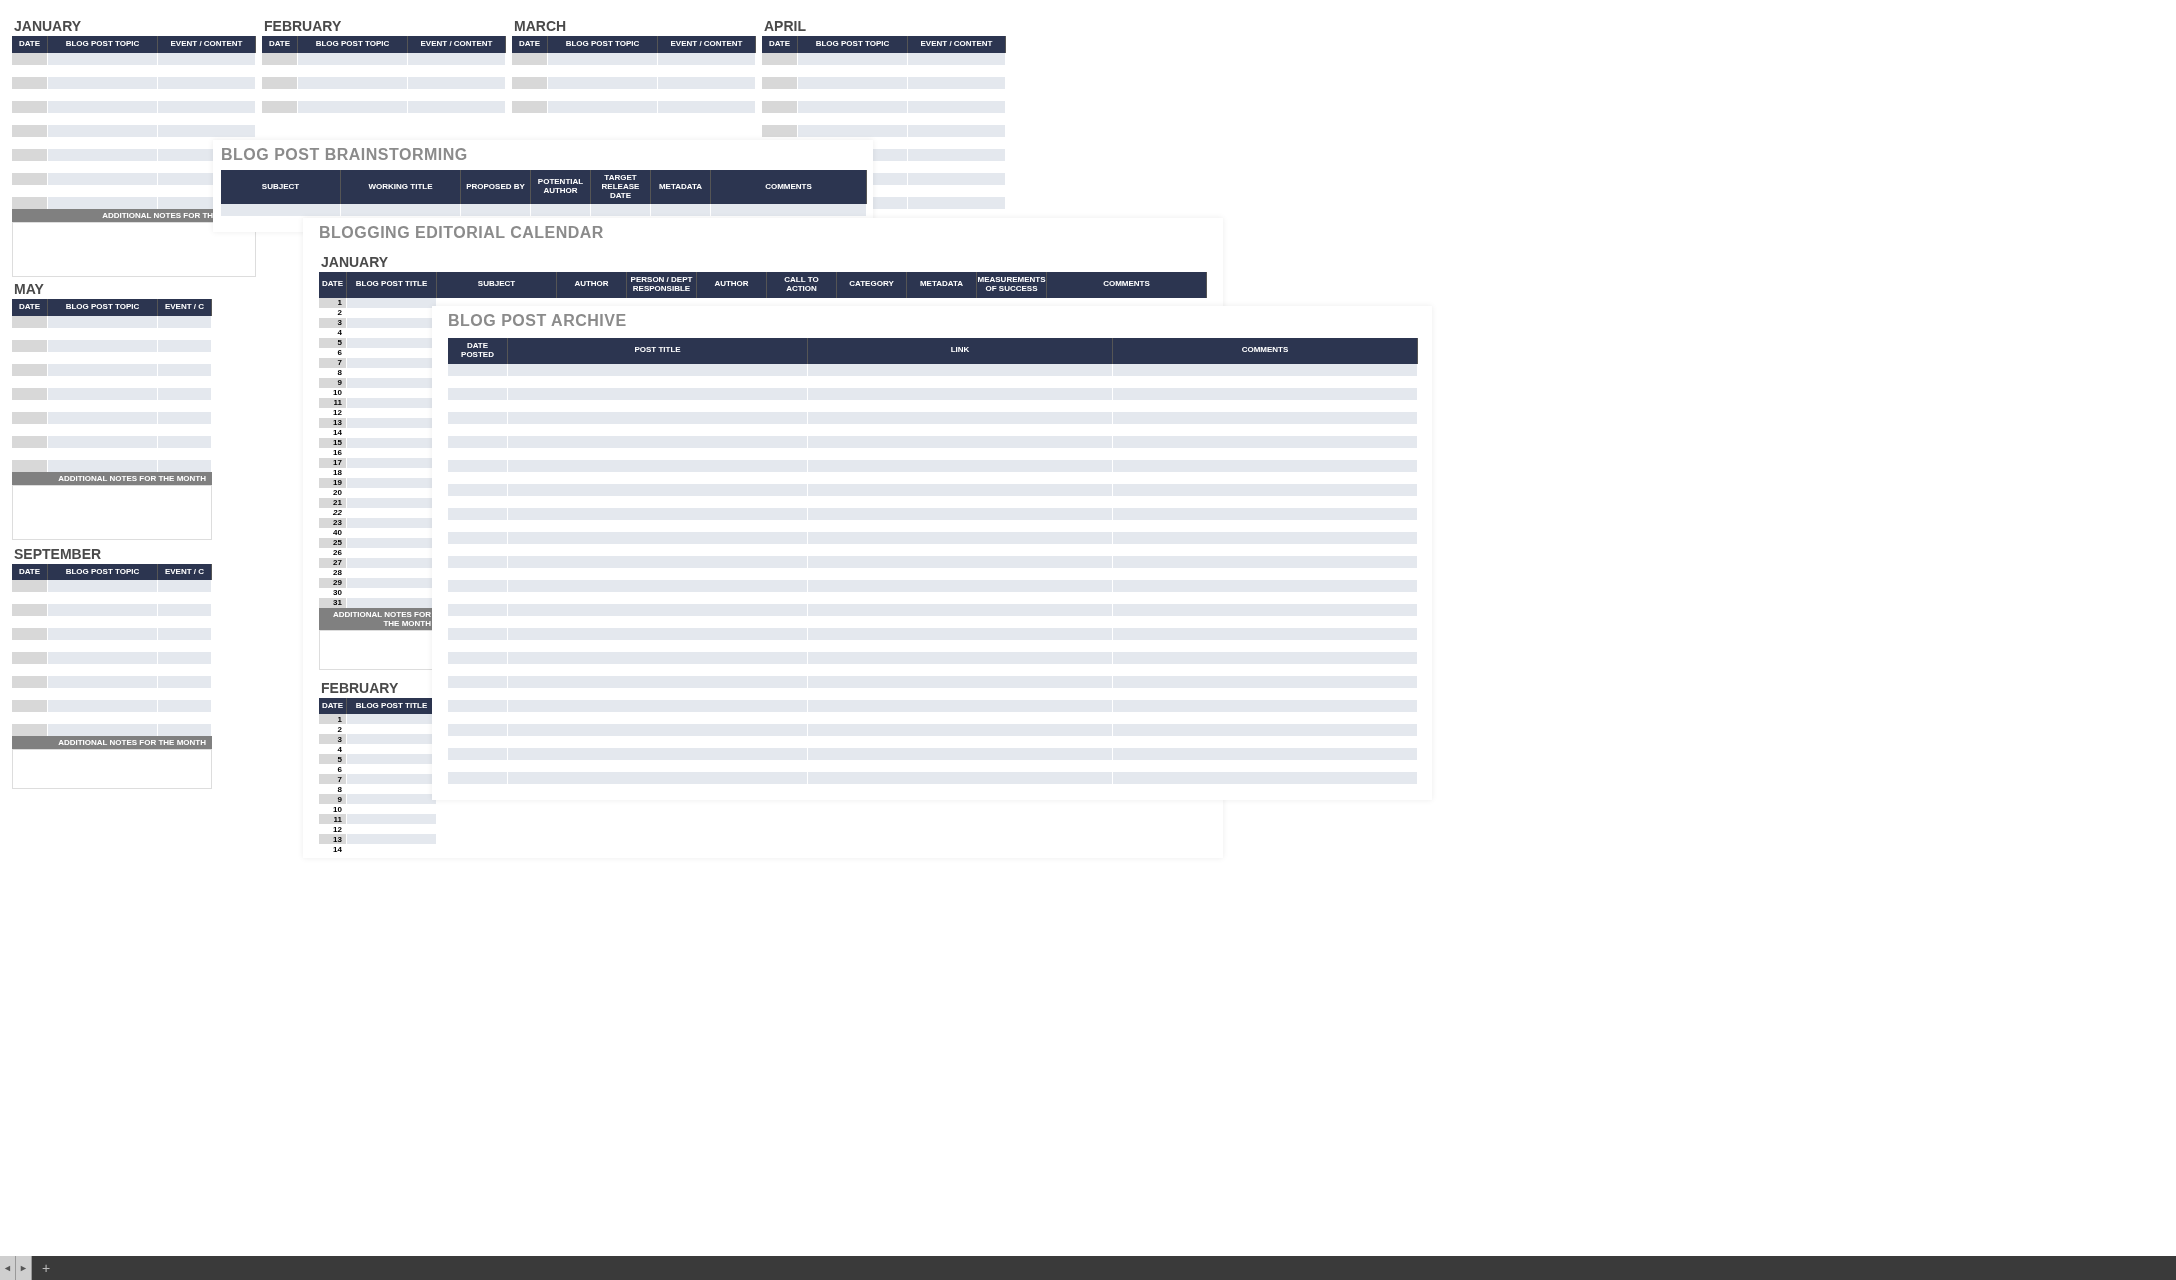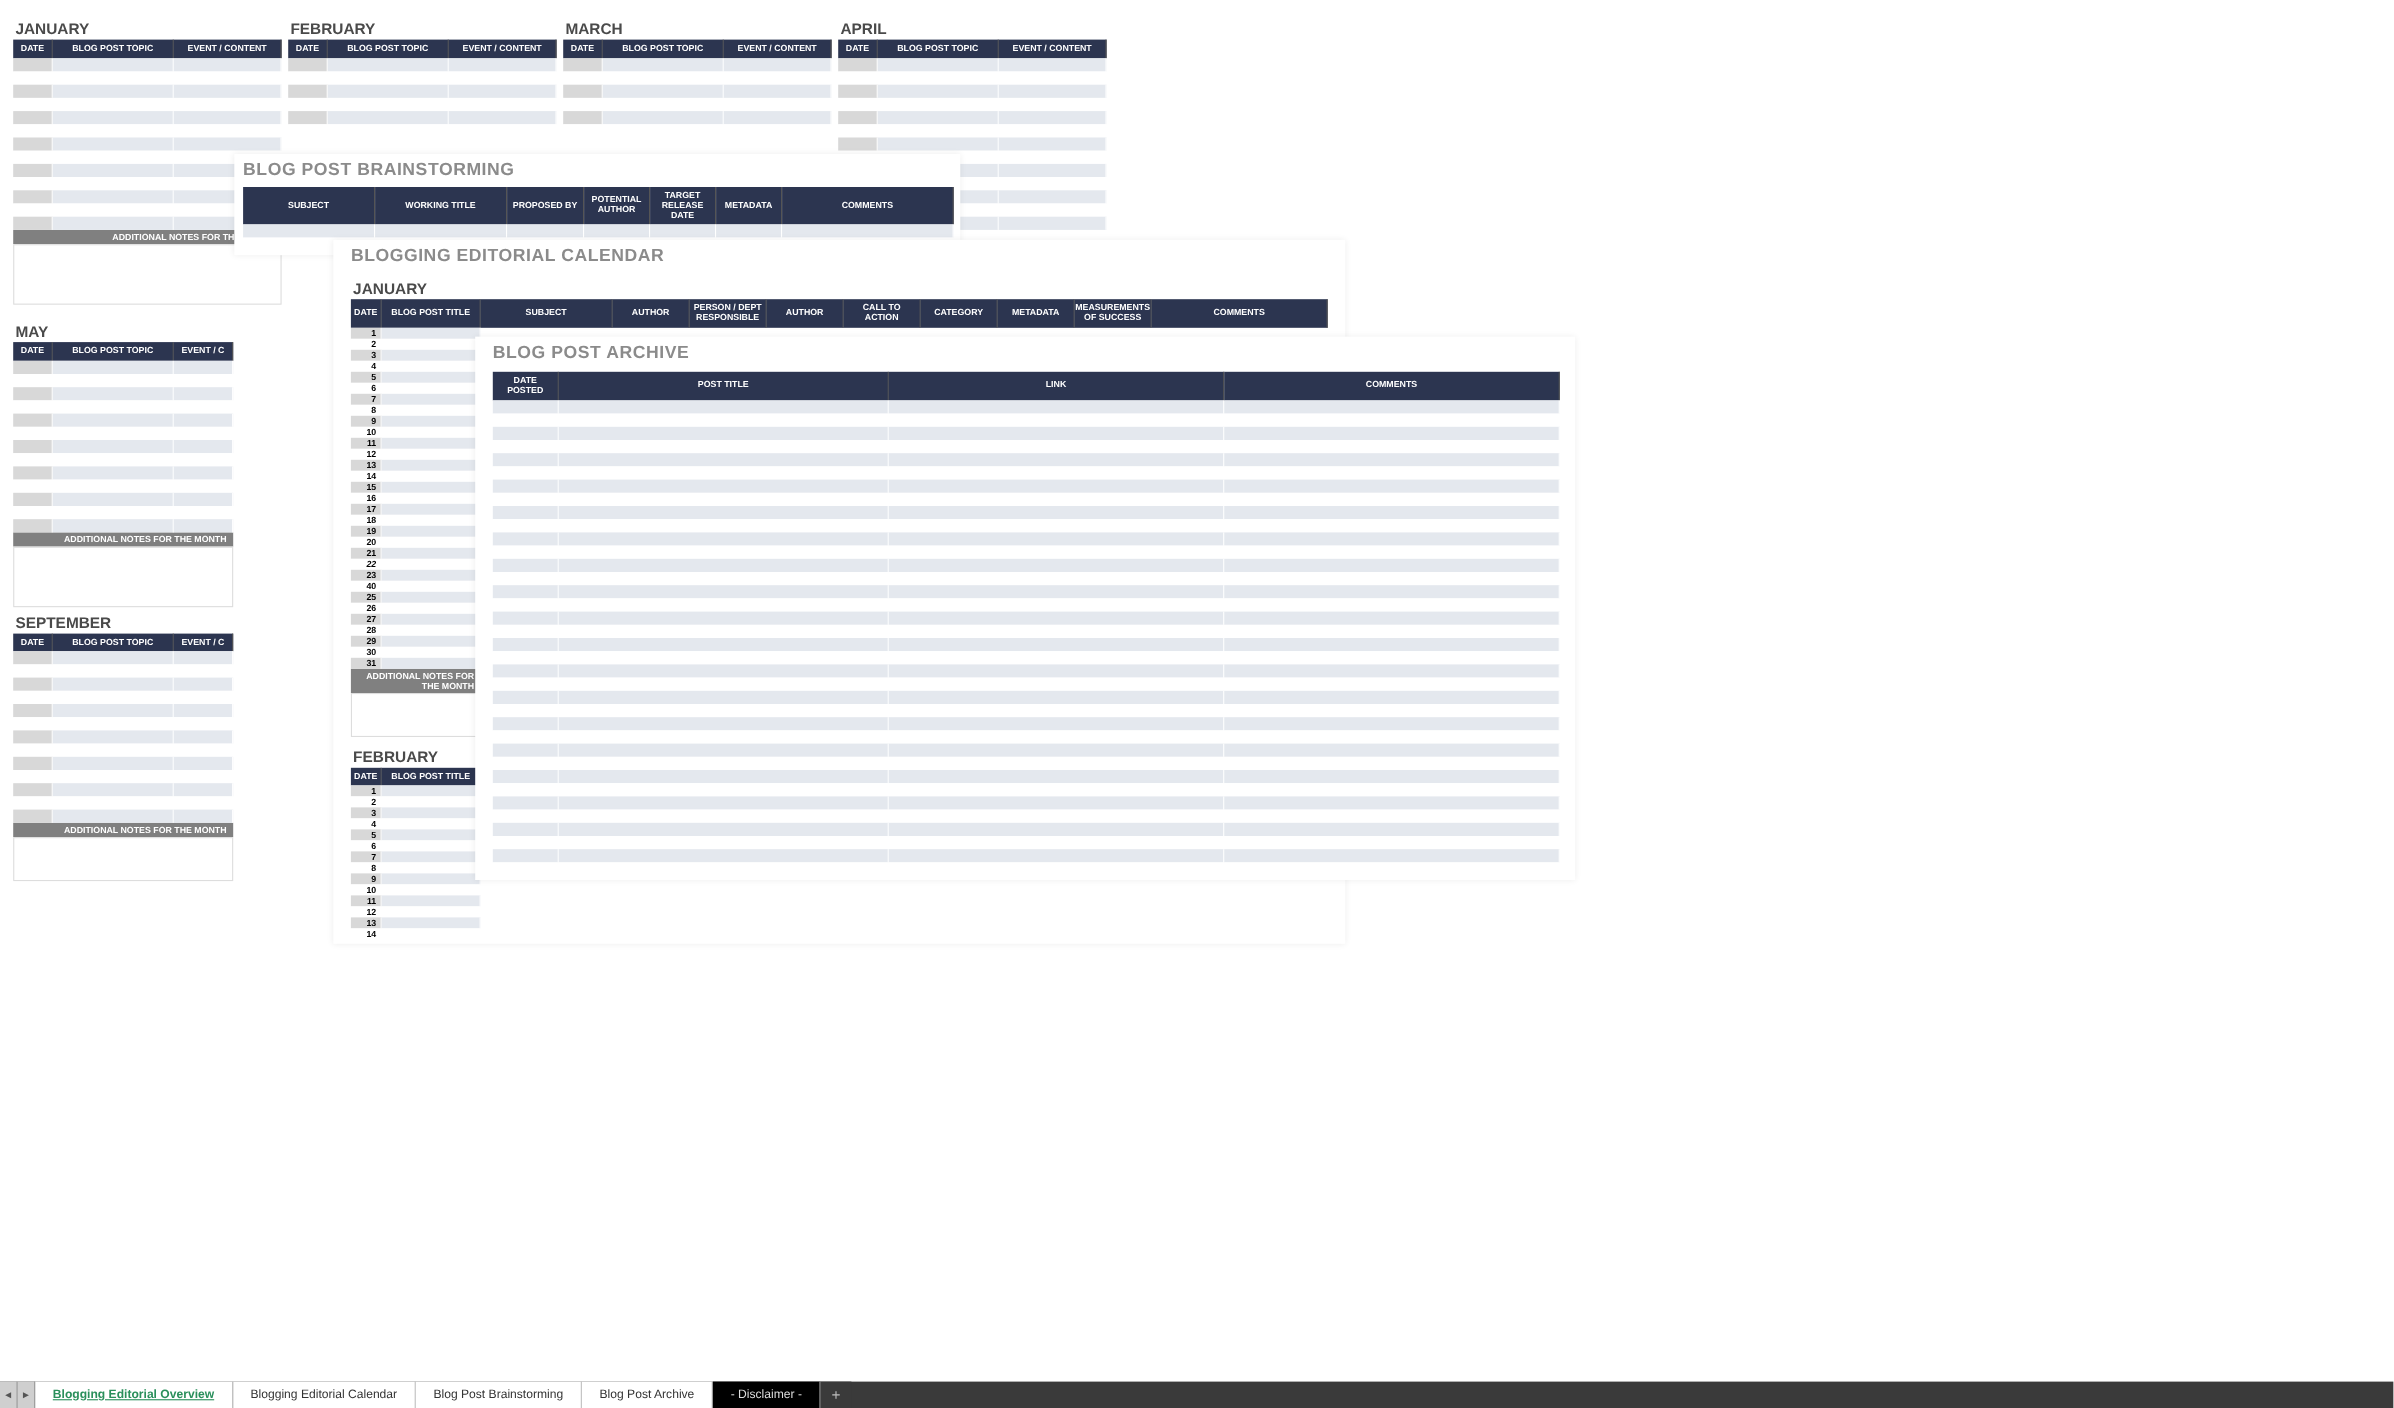--- a/index.html
+++ b/index.html
@@ -357,21 +357,21 @@
           </div>
           <div class="data-row row-even">
             <div class="data-cell date-col-light" style="width: 36px;"></div>
             <div class="data-cell" style="width: 110px;"></div>
             <div class="data-cell" style="width: 98px;"></div>
           </div>
         </div>
     </div>
   </div>
 
-  <div style="margin-top:12px;width:200px;">
+  <div style="margin-top:0;width:200px;">
     <div class="month-title">MAY</div>
     <div class="hdr-row">
       <div class="hdr-cell" style="width:36px">DATE</div>
       <div class="hdr-cell" style="width:110px">BLOG POST TOPIC</div>
       <div class="hdr-cell" style="width:54px">EVENT / C</div>
     </div>
     <div id="tmpl-may">
         <div class="data-row row-even">
           <div class="data-cell date-col-light" style="width: 36px;"></div>
           <div class="data-cell" style="width: 110px;"></div>
@@ -988,21 +988,14 @@
         <div class="data-cell" style="width: 300px;"></div>
         <div class="data-cell" style="width: 305px;"></div>
         <div class="data-cell" style="width: 305px;"></div>
       </div>
     </div>
 </div>
 
 <div id="tab-bar">
   <div class="tab-nav">◄</div>
   <div class="tab-nav">►</div>
-  <div id="tabs-container" style="display:flex;">
-      <div class="tab active">Blogging Editorial Overview</div>
-      <div class="tab">Blogging Editorial Calendar</div>
-      <div class="tab">Blog Post Brainstorming</div>
-      <div class="tab">Blog Post Archive</div>
-      <div class="tab dark">- Disclaimer -</div>
-    </div>
   <div class="tab-add">+</div>
 </div>
 
 </body></html>

